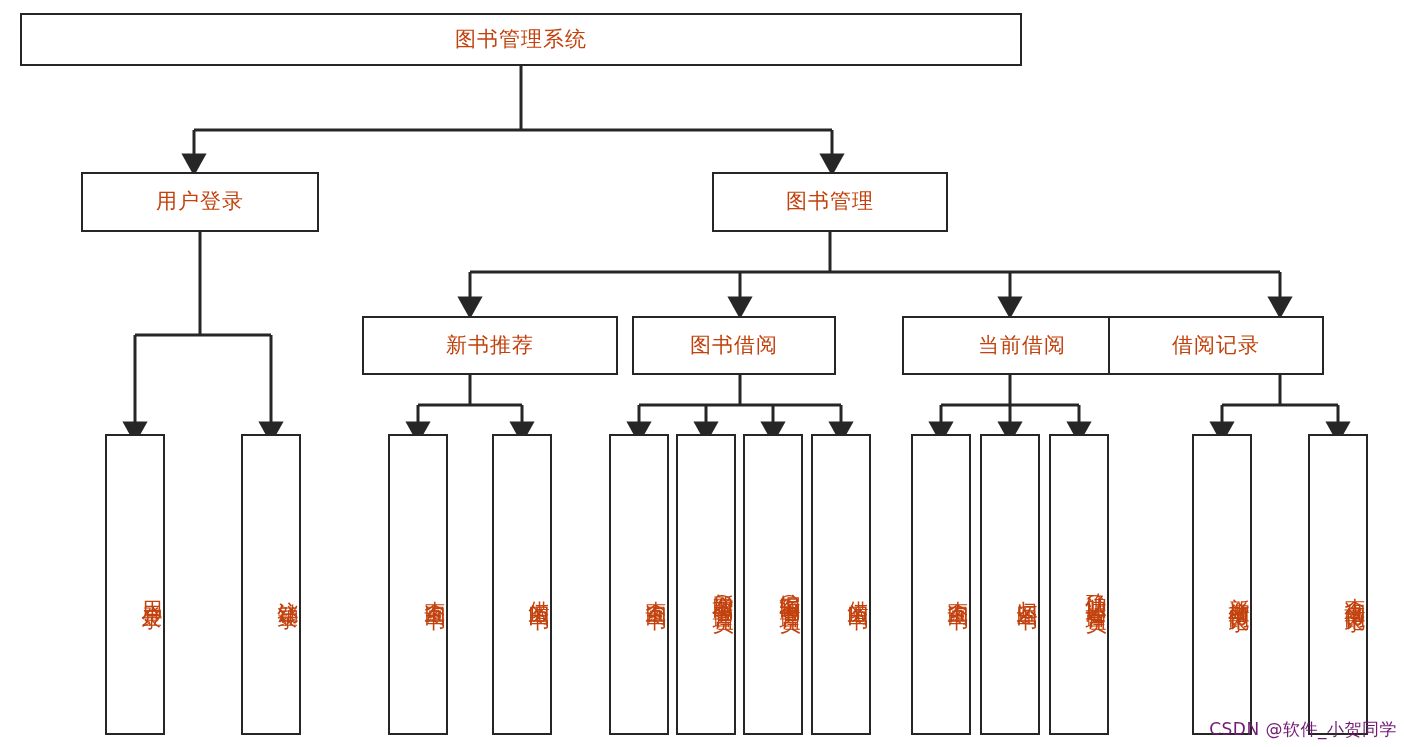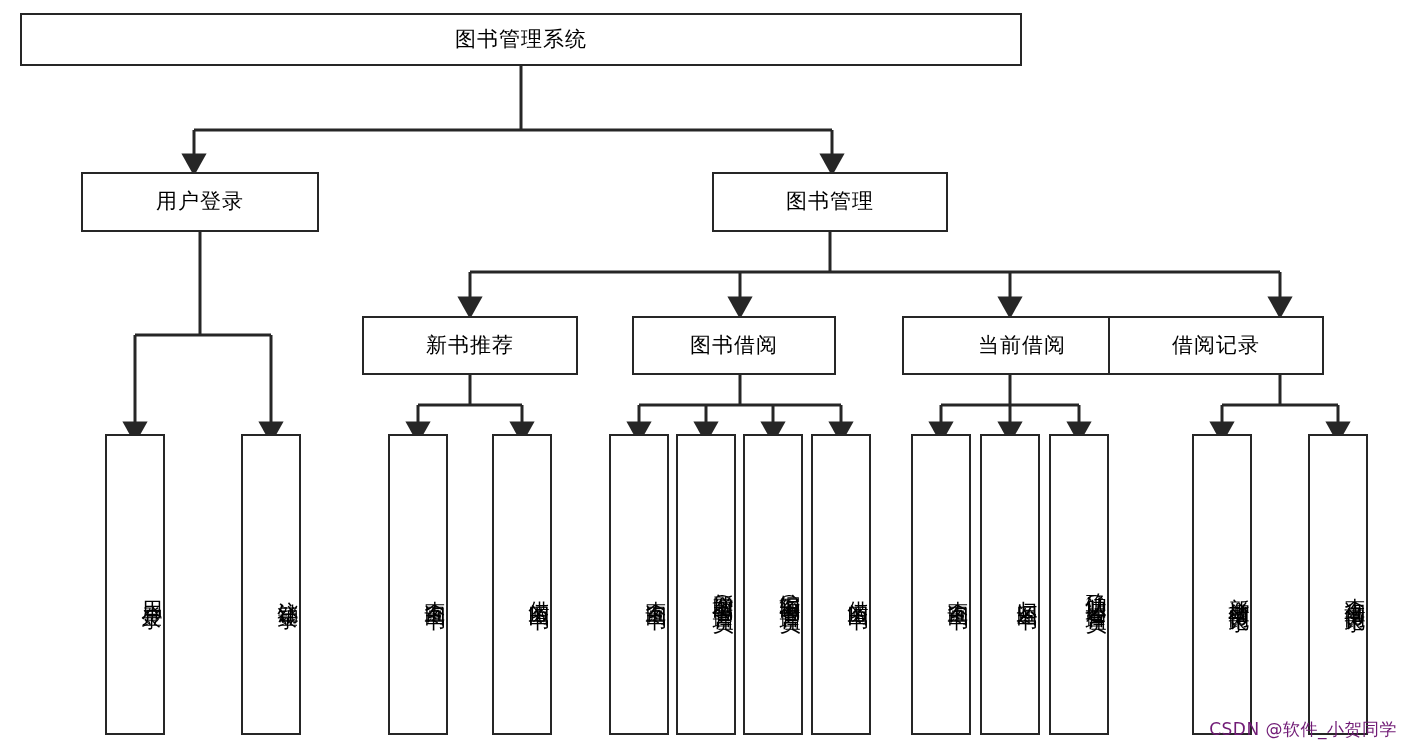--- a/index.html
+++ b/index.html
@@ -26,21 +26,21 @@
     height: 747px;
   }
   .node-box {
     position: absolute;
     box-sizing: border-box;
     border: 2.5px solid #262626;
     background: #ffffff;
     display: flex;
     align-items: center;
     justify-content: center;
-    color: #000000;
+    color: #c2410c;
   }
   .node-box.horizontal {
     font-size: 21px;
     letter-spacing: 1px;
     line-height: 1.2;
   }
   .node-box.vertical {
     writing-mode: vertical-rl;
     text-orientation: upright;
     font-size: 21px;
@@ -125,21 +125,21 @@
     <span class="node-label">图书管理系统</span>
   </div>
 
   <div class="node-box horizontal" style="left:81px; top:172px; width:238px; height:60px;">
     <span class="node-label">用户登录</span>
   </div>
   <div class="node-box horizontal" style="left:712px; top:172px; width:236px; height:60px;">
     <span class="node-label">图书管理</span>
   </div>
 
-  <div class="node-box horizontal" style="left:362px; top:316px; width:216px; height:59px;">
+  <div class="node-box horizontal" style="left:362px; top:316px; width:256px; height:59px;">
     <span class="node-label">新书推荐</span>
   </div>
   <div class="node-box horizontal" style="left:632px; top:316px; width:204px; height:59px;">
     <span class="node-label">图书借阅</span>
   </div>
   <div class="node-box horizontal" style="left:902px; top:316px; width:240px; height:59px;">
     <span class="node-label">当前借阅</span>
   </div>
   <div class="node-box horizontal" style="left:1108px; top:316px; width:216px; height:59px;">
     <span class="node-label">借阅记录</span>

